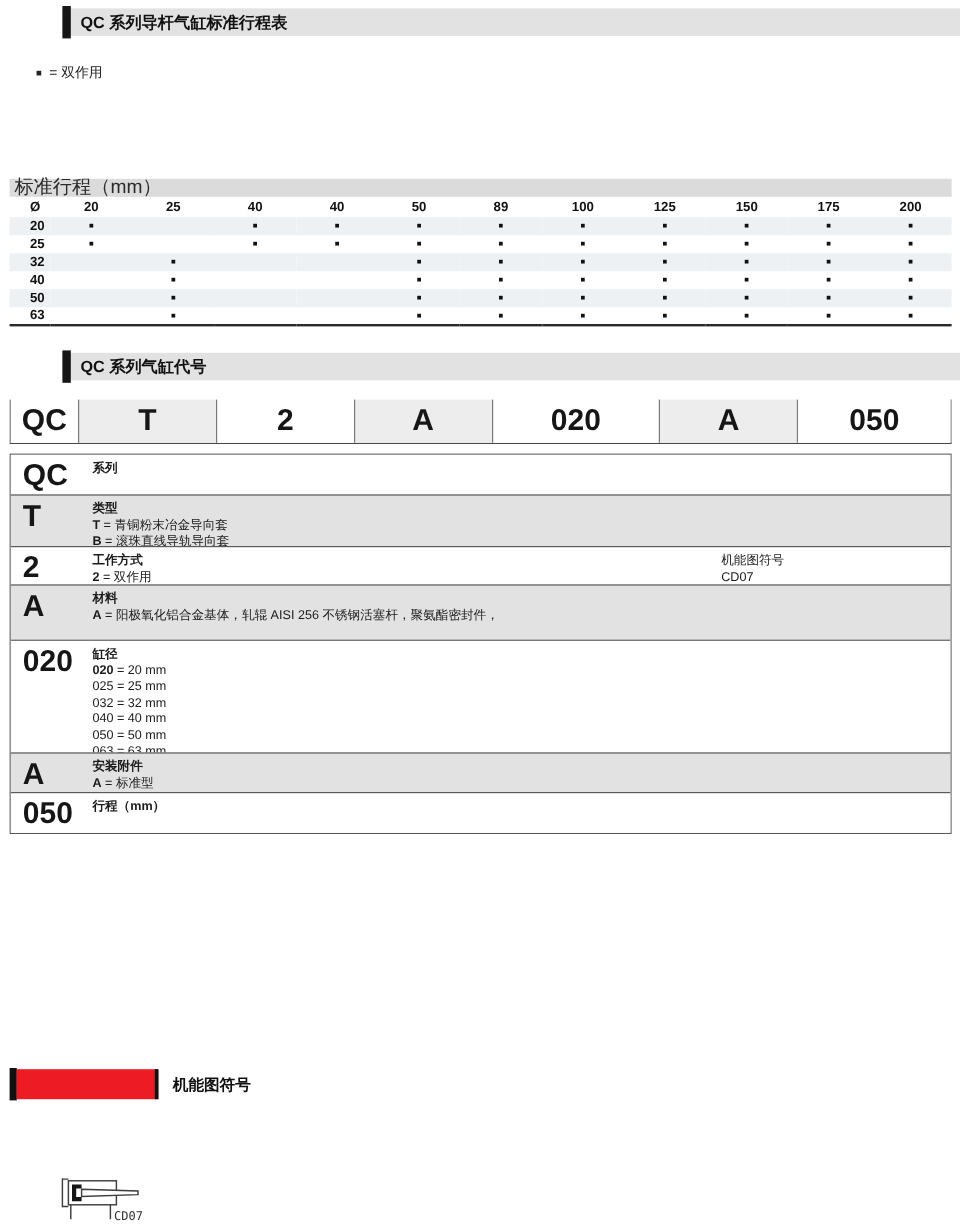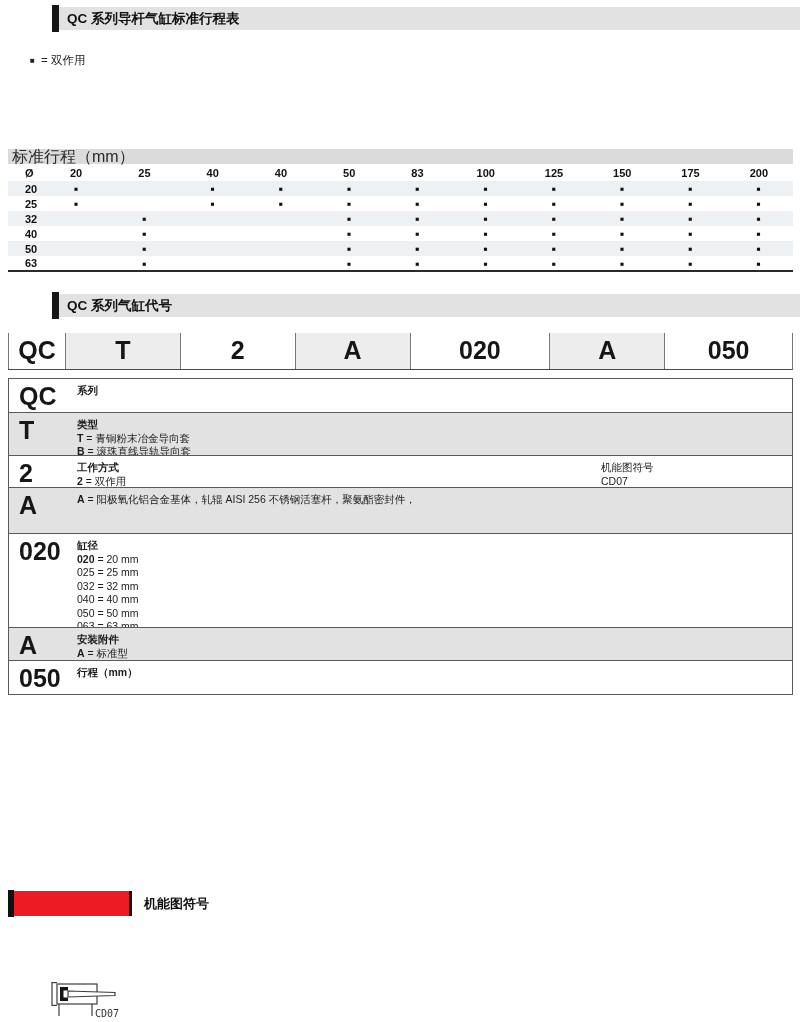--- a/index.html
+++ b/index.html
@@ -80,21 +80,21 @@
         <col style="width:34px">
       </colgroup>
     <thead>
       <tr id="stroke-head-row">
         <th class="bore-h">Ø</th>
       <th>20</th>
           <th>25</th>
           <th>40</th>
           <th>40</th>
           <th>50</th>
-          <th>83</th>
+          <th>89</th>
           <th>100</th>
           <th>125</th>
           <th>150</th>
           <th>175</th>
           <th>200</th>
         </tr>
     </thead>
     <tbody id="stroke-body">
         <tr class="stripe">
           <td class="bore">20</td>
@@ -225,20 +225,21 @@
     </div>
     <div class="side-note">
       <div>机能图符号</div>
       <div>CD07</div>
     </div>
   </div>
 
   <div class="exp-row h3 gray">
     <div class="exp-code">A</div>
     <div class="exp-desc">
+      <div class="exp-label">材料</div>
       <div class="exp-line"><span class="k">A</span> <span>= 阳极氧化铝合金基体，轧辊 AISI 256 不锈钢活塞杆，聚氨酯密封件，</span></div>
     </div>
   </div>
 
   <div class="exp-row h4">
     <div class="exp-code">020</div>
     <div class="exp-desc">
       <div class="exp-label">缸径</div>
       <div class="exp-line"><span class="k">020</span> <span>= 20 mm</span></div>
       <div class="exp-line"><span>025</span> <span>= 25 mm</span></div>

